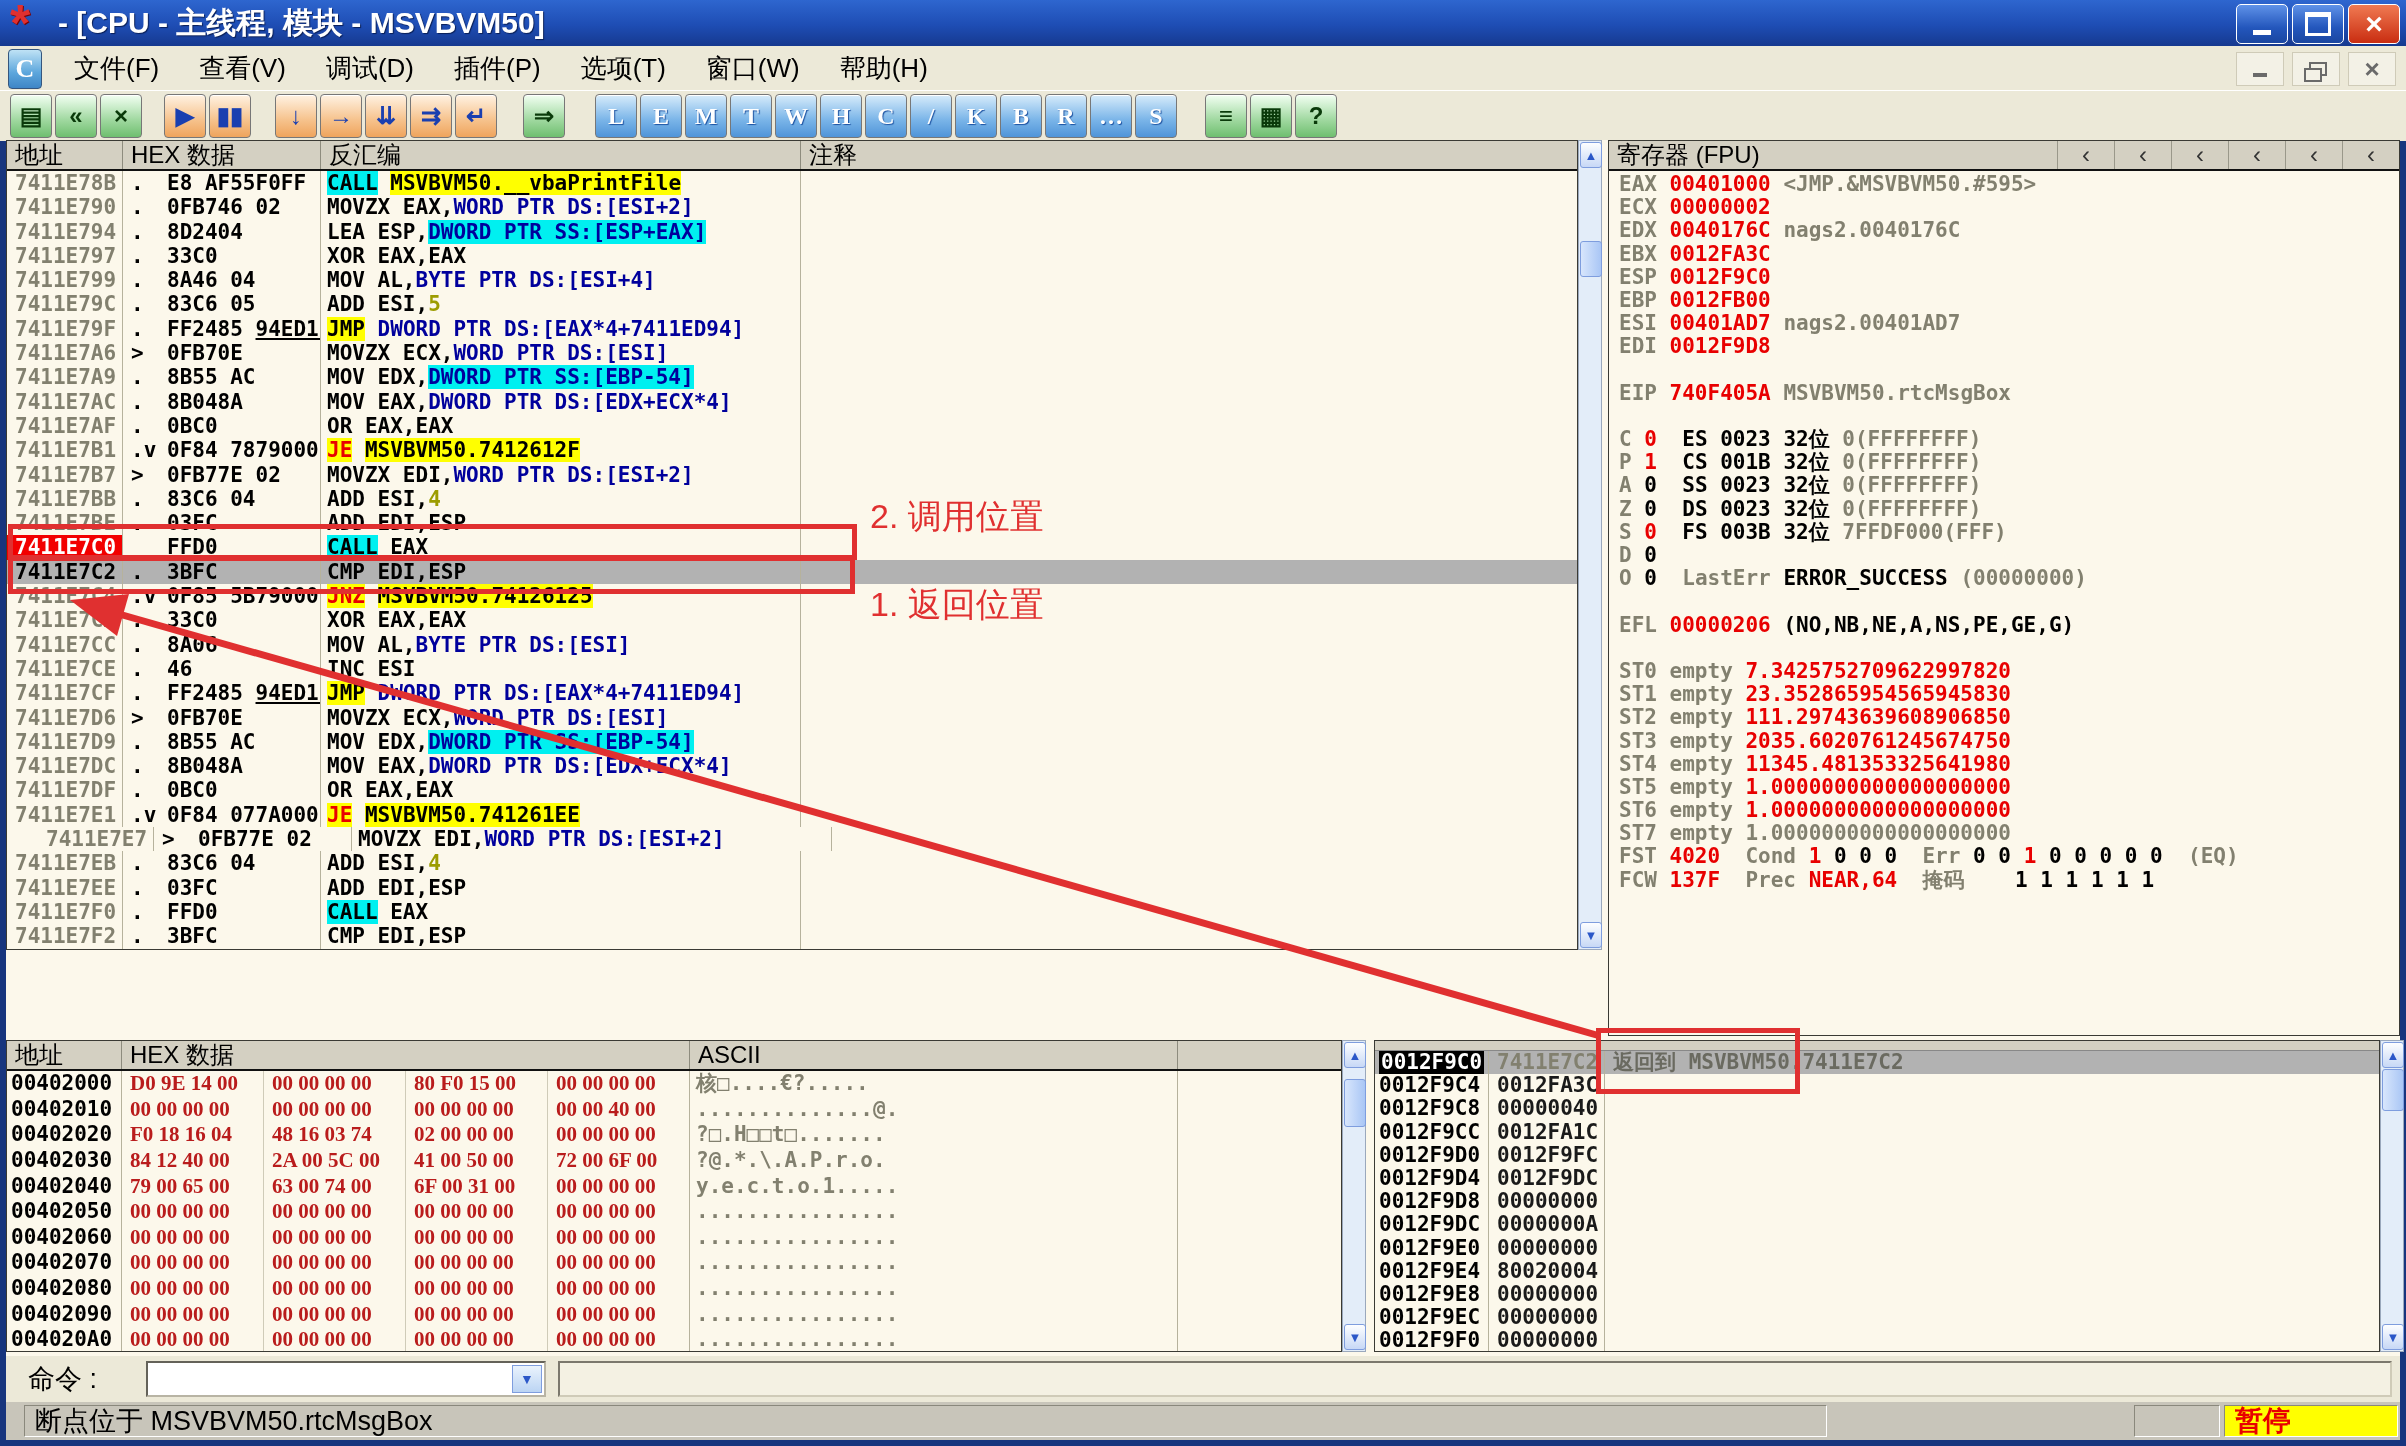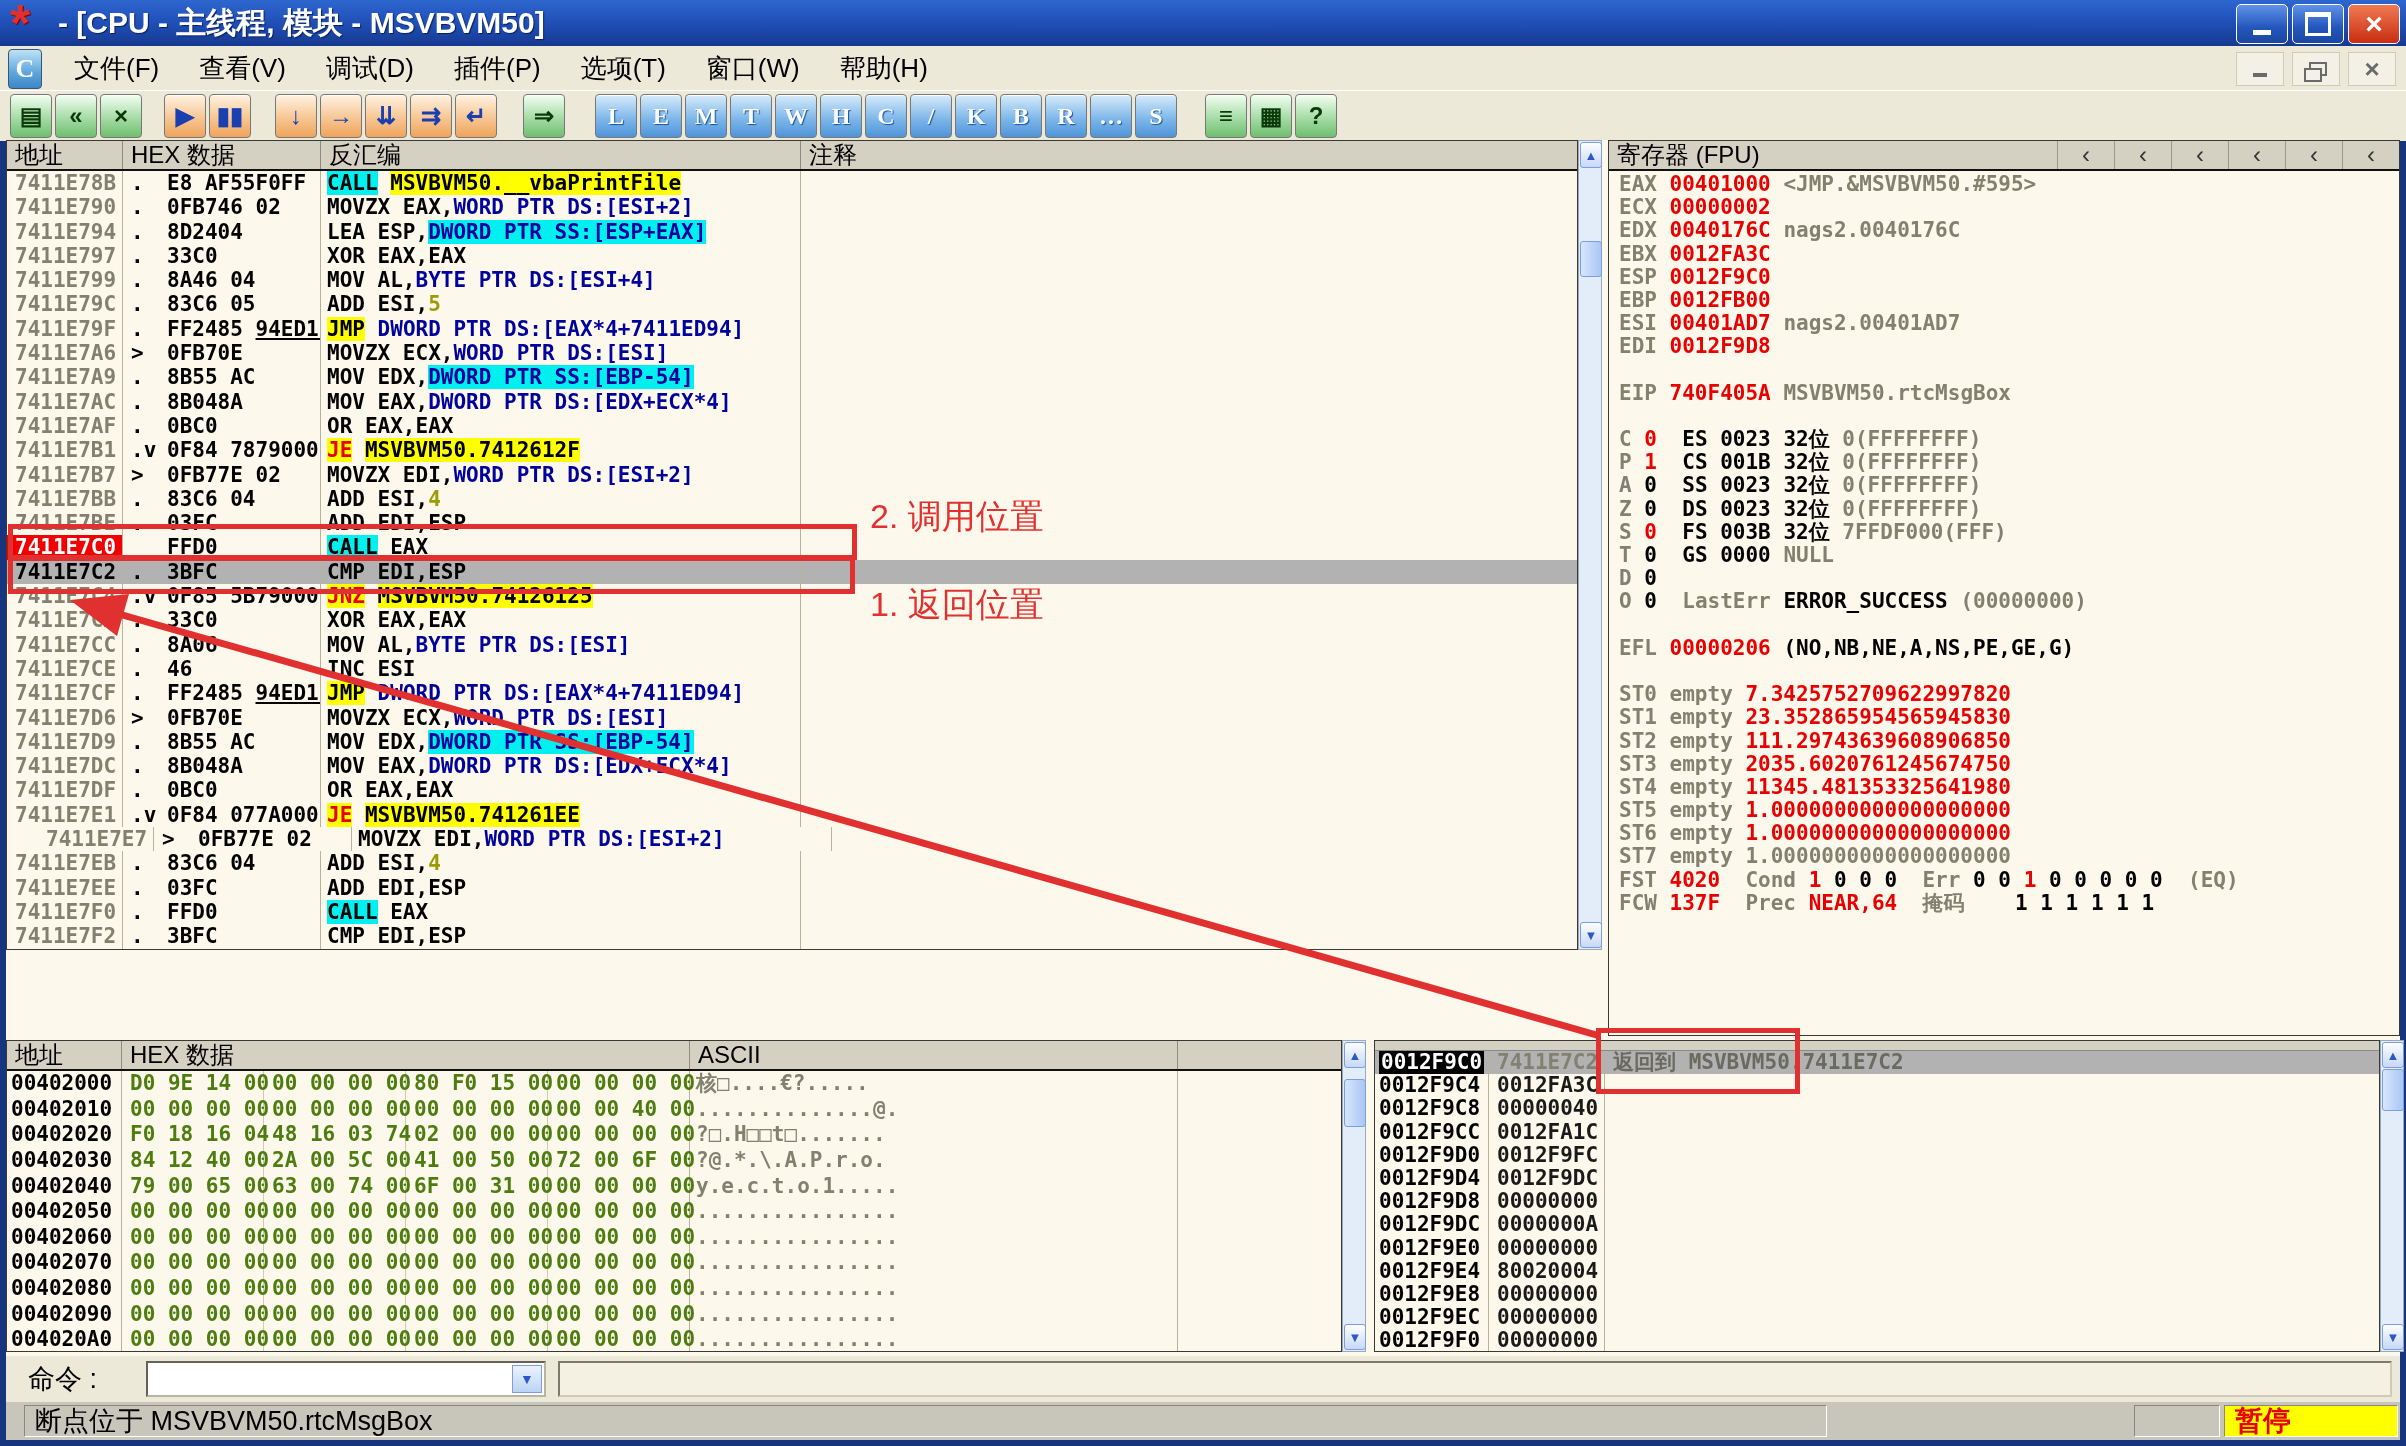--- a/index.html
+++ b/index.html
@@ -65,21 +65,21 @@
   .c-hex .u{text-decoration:underline;}
   .c-dis{width:480px;border-right:1px solid #B6B29C;box-sizing:border-box;padding-left:6px;flex:none;overflow:hidden;}
   .c-com{flex:1;}
   
   .rline{height:23.2px;line-height:23.2px;font-size:21px;white-space:pre;overflow:hidden;}
   .reg-head-label{font-size:24px;line-height:28px;padding-left:8px;flex:1;}
   .chev{width:56px;height:28px;border-left:1px solid #9A988A;color:#333;display:flex;align-items:center;justify-content:center;font-size:24px;}
   
   .hrow{display:flex;height:25.64px;line-height:25.64px;font-size:21px;white-space:pre;}
   .h-addr{width:115px;flex:none;color:#000;border-right:1px solid #B6B29C;box-sizing:border-box;padding-left:4px;}
-  .h-grp{width:142px;flex:none;color:#4d7c0f;border-right:1px solid #CFCBB8;box-sizing:border-box;padding-left:8px;}
+  .h-grp{width:142px;flex:none;color:#b91c1c;border-right:1px solid #CFCBB8;box-sizing:border-box;padding-left:8px;font-family:Liberation Serif, serif;}
   .h-grp:nth-child(5){border-right:1px solid #B6B29C;}
   .h-ascii{width:488px;flex:none;color:#82806F;border-right:1px solid #B6B29C;box-sizing:border-box;padding-left:6px;overflow:hidden;}
   
   .srow{display:flex;height:23.2px;line-height:23.2px;font-size:21px;white-space:pre;}
   .srow.ssel{background:#B2B2B2;}
   .s-addr{width:114px;flex:none;color:#000;border-right:1px solid #B6B29C;box-sizing:border-box;padding-left:4px;}
   .s-addr .hl{background:#000;color:#fff;padding:0 2px;}
   .s-val{width:116px;flex:none;color:#1A1A1A;border-right:1px solid #B6B29C;box-sizing:border-box;padding-left:8px;}
   .srow.ssel .s-val{color:#82806F;}
   .s-com{flex:1;color:#6A6A60;padding-left:8px;overflow:hidden;}
@@ -426,21 +426,20 @@
         <div class="rline"><span class="tk-g">ESI </span><span class="tk-r">00401AD7</span><span class="tk-g"> nags2.00401AD7</span></div>
         <div class="rline"><span class="tk-g">EDI </span><span class="tk-r">0012F9D8</span></div>
         <div class="rline">&nbsp;</div>
         <div class="rline"><span class="tk-g">EIP </span><span class="tk-r">740F405A</span><span class="tk-g"> MSVBVM50.rtcMsgBox</span></div>
         <div class="rline">&nbsp;</div>
         <div class="rline"><span class="tk-g">C </span><span class="tk-r">0</span><span class="tk-k">  </span><span class="tk-k">ES 0023 32位 </span><span class="tk-g">0(FFFFFFFF)</span></div>
         <div class="rline"><span class="tk-g">P </span><span class="tk-r">1</span><span class="tk-k">  </span><span class="tk-k">CS 001B 32位 </span><span class="tk-g">0(FFFFFFFF)</span></div>
         <div class="rline"><span class="tk-g">A </span><span class="tk-k">0</span><span class="tk-k">  </span><span class="tk-k">SS 0023 32位 </span><span class="tk-g">0(FFFFFFFF)</span></div>
         <div class="rline"><span class="tk-g">Z </span><span class="tk-k">0</span><span class="tk-k">  </span><span class="tk-k">DS 0023 32位 </span><span class="tk-g">0(FFFFFFFF)</span></div>
         <div class="rline"><span class="tk-g">S </span><span class="tk-r">0</span><span class="tk-k">  </span><span class="tk-k">FS 003B 32位 </span><span class="tk-g">7FFDF000(FFF)</span></div>
-        <div class="rline"><span class="tk-g">T </span><span class="tk-k">0</span><span class="tk-k">  </span><span class="tk-k">GS 0000 </span><span class="tk-g">NULL</span></div>
         <div class="rline"><span class="tk-g">D </span><span class="tk-k">0</span></div>
         <div class="rline"><span class="tk-g">O </span><span class="tk-k">0</span><span class="tk-g">  LastErr </span><span class="tk-k">ERROR_SUCCESS </span><span class="tk-g">(00000000)</span></div>
         <div class="rline">&nbsp;</div>
         <div class="rline"><span class="tk-g">EFL </span><span class="tk-r">00000206</span><span class="tk-k"> (NO,NB,NE,A,NS,PE,GE,G)</span></div>
         <div class="rline">&nbsp;</div>
         <div class="rline"><span class="tk-g">ST0 empty </span><span class="tk-r">7.3425752709622997820</span></div>
         <div class="rline"><span class="tk-g">ST1 empty </span><span class="tk-r">23.352865954565945830</span></div>
         <div class="rline"><span class="tk-g">ST2 empty </span><span class="tk-r">111.29743639608906850</span></div>
         <div class="rline"><span class="tk-g">ST3 empty </span><span class="tk-r">2035.6020761245674750</span></div>
         <div class="rline"><span class="tk-g">ST4 empty </span><span class="tk-r">11345.481353325641980</span></div>

